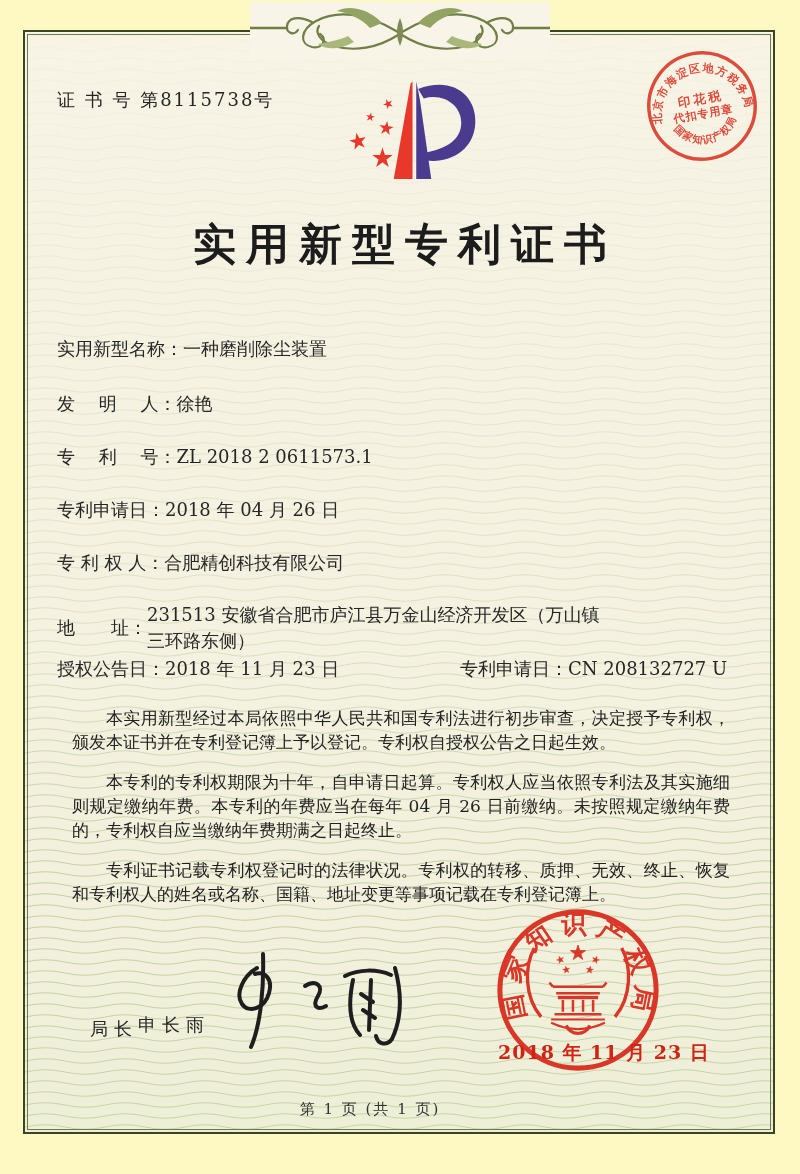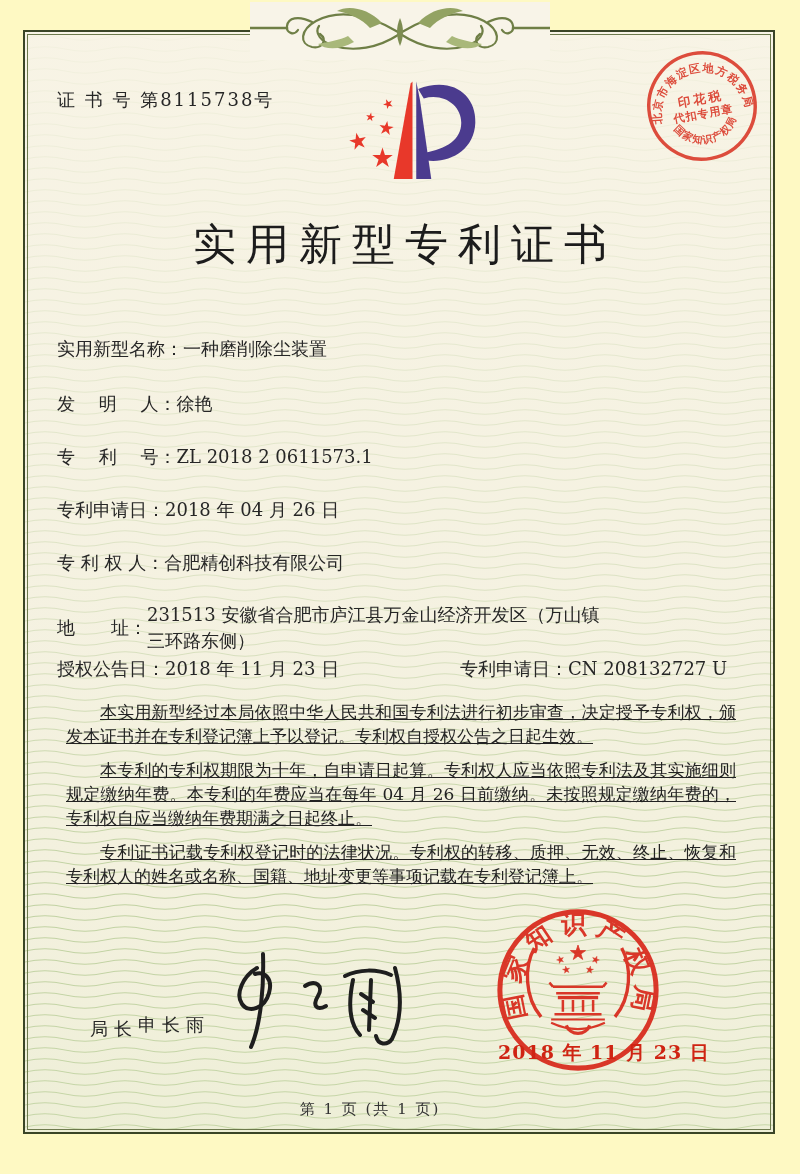--- a/index.html
+++ b/index.html
@@ -22,37 +22,37 @@
     border:1px solid #6d7a4c;
     pointer-events:none;
   }
   .waves{position:absolute;inset:0;width:100%;height:100%;}
   .cert-number{
     position:absolute;left:57px;top:88px;
     font-size:18px;letter-spacing:2px;
   }
   .title{
     position:absolute;left:0;top:216px;width:800px;
-    text-align:center;font-size:43px;font-weight:normal;
+    text-align:center;font-size:43px;font-weight:bold;
     letter-spacing:10px;text-indent:10px;color:#1c1c1c;
   }
   .logo{position:absolute;left:330px;top:68px;}
   .tax-stamp{position:absolute;left:644px;top:48px;transform:rotate(-10deg);}
   .field-row{
     position:absolute;left:57px;width:690px;
     font-size:18px;line-height:26px;display:flex;align-items:center;
   }
   .field-label{white-space:pre;flex:none;}
   .field-value{flex:1;}
   .row-split{position:absolute;left:403px;top:0;white-space:nowrap;}
   .paragraphs{
     position:absolute;left:56px;top:690px;width:690px;
     font-size:17px;line-height:24px;text-align:justify;color:#222;
   }
-  .paragraphs p{margin:10px;text-indent:2em;text-decoration:underline;}
+  .paragraphs p{margin:16px;text-indent:2em;}
   .sig-title{position:absolute;left:90px;top:1017px;font-size:18px;letter-spacing:6px;}
   .sig-name{position:absolute;left:90px;top:1013px;font-size:18px;letter-spacing:6px;margin-left:48px;}
   .autograph{position:absolute;left:213px;top:946px;}
   .big-seal{position:absolute;left:494px;top:906px;}
   .seal-date{
     position:absolute;left:498px;top:1040px;width:180px;
     font-size:19px;font-weight:600;color:#cf2413;letter-spacing:1px;
     white-space:nowrap;
   }
   .footer{

